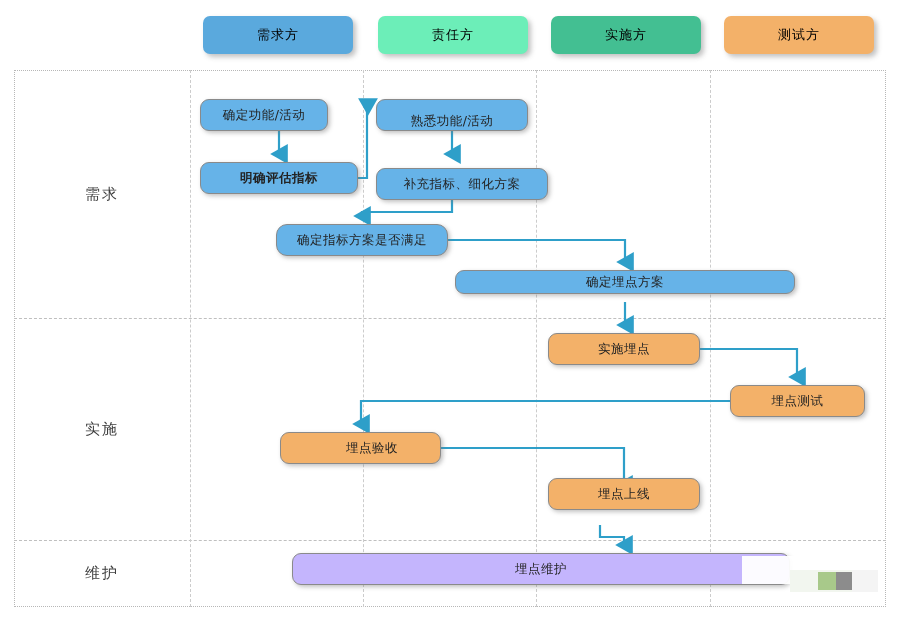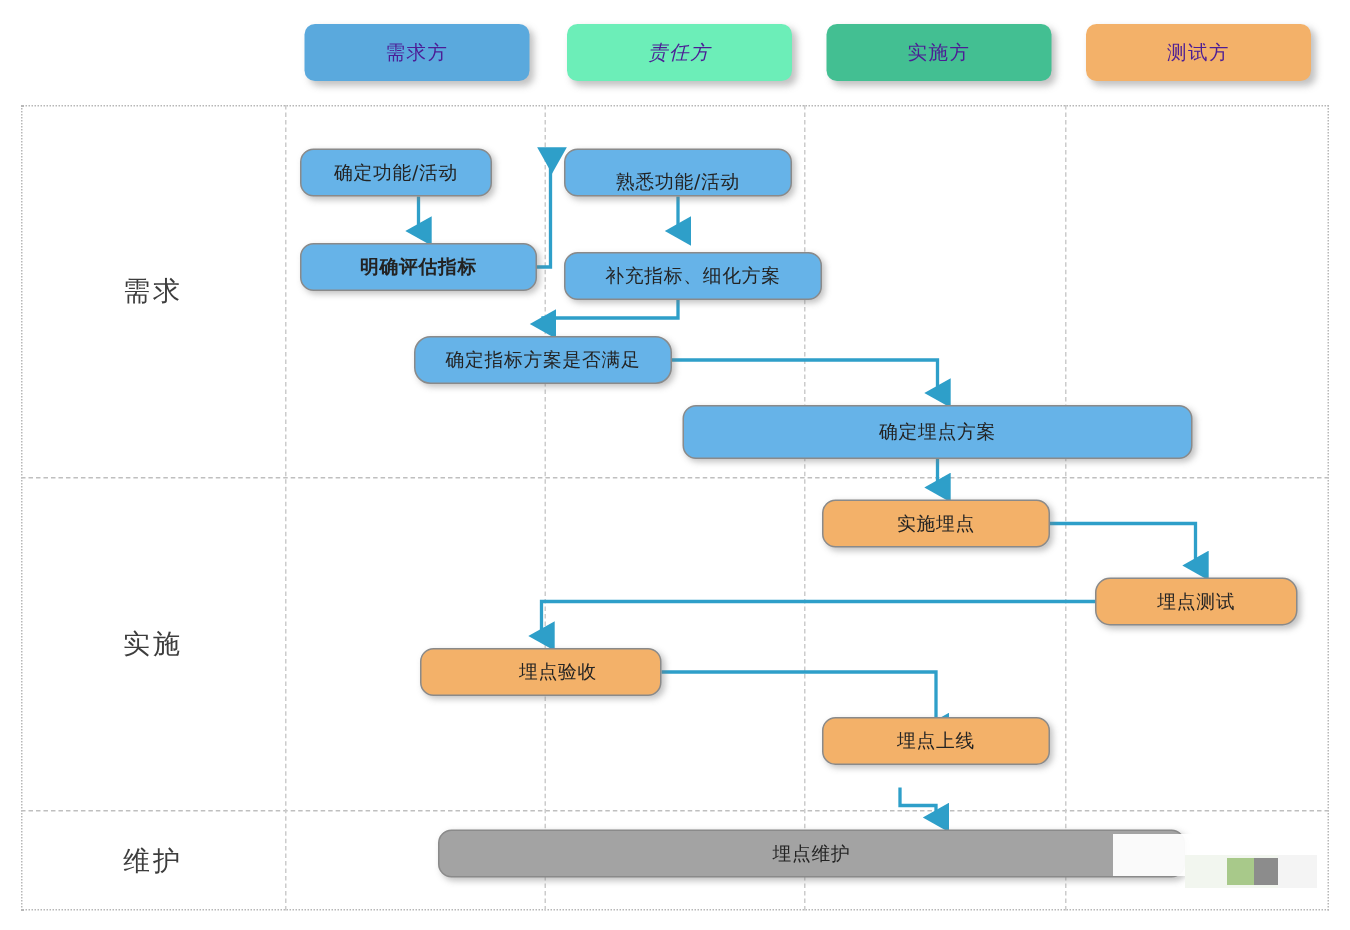--- a/index.html
+++ b/index.html
@@ -22,21 +22,21 @@
   }
   
   .role-tab {
     position: absolute;
     height: 38px;
     border-radius: 7px;
     display: flex;
     align-items: center;
     justify-content: center;
     font-size: 13px;
-    color: #4c1d95;
+    color: #000000;
     letter-spacing: 1px;
     box-shadow: 3px 3px 5px rgba(120,120,120,0.45);
     box-sizing: border-box;
   }
   
   .lane-frame {
     position: absolute;
     left: 14px;
     top: 70px;
     width: 872px;
@@ -58,59 +58,59 @@
     width: 0px;
     border-left: 1px dashed #cccccc;
   }
   .lane-label {
     position: absolute;
     left: 14px;
     width: 176px;
     display: flex;
     align-items: center;
     justify-content: center;
-    font-size: 18px;
+    font-size: 15px;
     color: #3d3d3d;
     letter-spacing: 2px;
   }
   
   .node {
     position: absolute;
     border-radius: 9px;
     display: flex;
     align-items: center;
     justify-content: center;
     font-size: 12.5px;
     color: #232323;
     letter-spacing: 0.5px;
     box-shadow: 2px 2px 4px rgba(120,120,120,0.45);
     box-sizing: border-box;
     white-space: nowrap;
   }
   .node.blue   { background: #66b3e8; border: 1px solid #8a8a8a; }
   .node.orange { background: #f5b濃; }
   .node.orange { background: #f3b169; border: 1px solid #8a8a8a; }
-  .node.green  { background: #a3a3a3; border: 1px solid #8a8a8a; }
+  .node.green  { background: #c4b5fd; border: 1px solid #8a8a8a; }
   
   #wires { position: absolute; left: 0; top: 0; }
   
   .artifact {
     position: absolute;
     pointer-events: none;
   }
 </style>
 </head>
 <body>
 
 <div id="canvas">
 
   <div class="role-tab" style="left:203px; top:16px; width:150px; background:#5aa9dd;">
     <span>需求方</span>
   </div>
-  <div class="role-tab" style="left:378px; top:16px; width:150px; background:#6ceeb8;font-style:italic;">
+  <div class="role-tab" style="left:378px; top:16px; width:150px; background:#6ceeb8;">
     <span>责任方</span>
   </div>
   <div class="role-tab" style="left:551px; top:16px; width:150px; background:#43bf92;">
     <span>实施方</span>
   </div>
   <div class="role-tab" style="left:724px; top:16px; width:150px; background:#f3b169;">
     <span>测试方</span>
   </div>
 
   <div class="lane-frame"></div>
@@ -170,27 +170,27 @@
   </div>
   <div class="node blue" style="left:200px; top:162px; width:158px; height:32px;font-weight:bold;">
     <span>明确评估指标</span>
   </div>
   <div class="node blue" style="left:376px; top:168px; width:172px; height:32px;align-items:center;">
     <span>补充指标、细化方案</span>
   </div>
   <div class="node blue" style="left:276px; top:224px; width:172px; height:32px;border-radius:11px;">
     <span>确定指标方案是否满足</span>
   </div>
-  <div class="node blue" style="left:455px; top:270px; width:340px; height:36px;">
+  <div class="node blue" style="left:455px; top:270px; width:340px; height:24px;">
     <span>确定埋点方案</span>
   </div>
   <div class="node orange" style="left:548px; top:333px; width:152px; height:32px;">
     <span>实施埋点</span>
   </div>
-  <div class="node orange" style="left:730px; top:385px; width:135px; height:32px;border-radius:10px;">
+  <div class="node orange" style="left:730px; top:385px; width:135px; height:32px;">
     <span>埋点测试</span>
   </div>
   <div class="node orange" style="left:280px; top:432px; width:161px; height:32px;padding-left:23px;">
     <span>埋点验收</span>
   </div>
   <div class="node orange" style="left:548px; top:478px; width:152px; height:32px;">
     <span>埋点上线</span>
   </div>
   <div class="node green" style="left:292px; top:553px; width:498px; height:32px;">
     <span>埋点维护</span>

